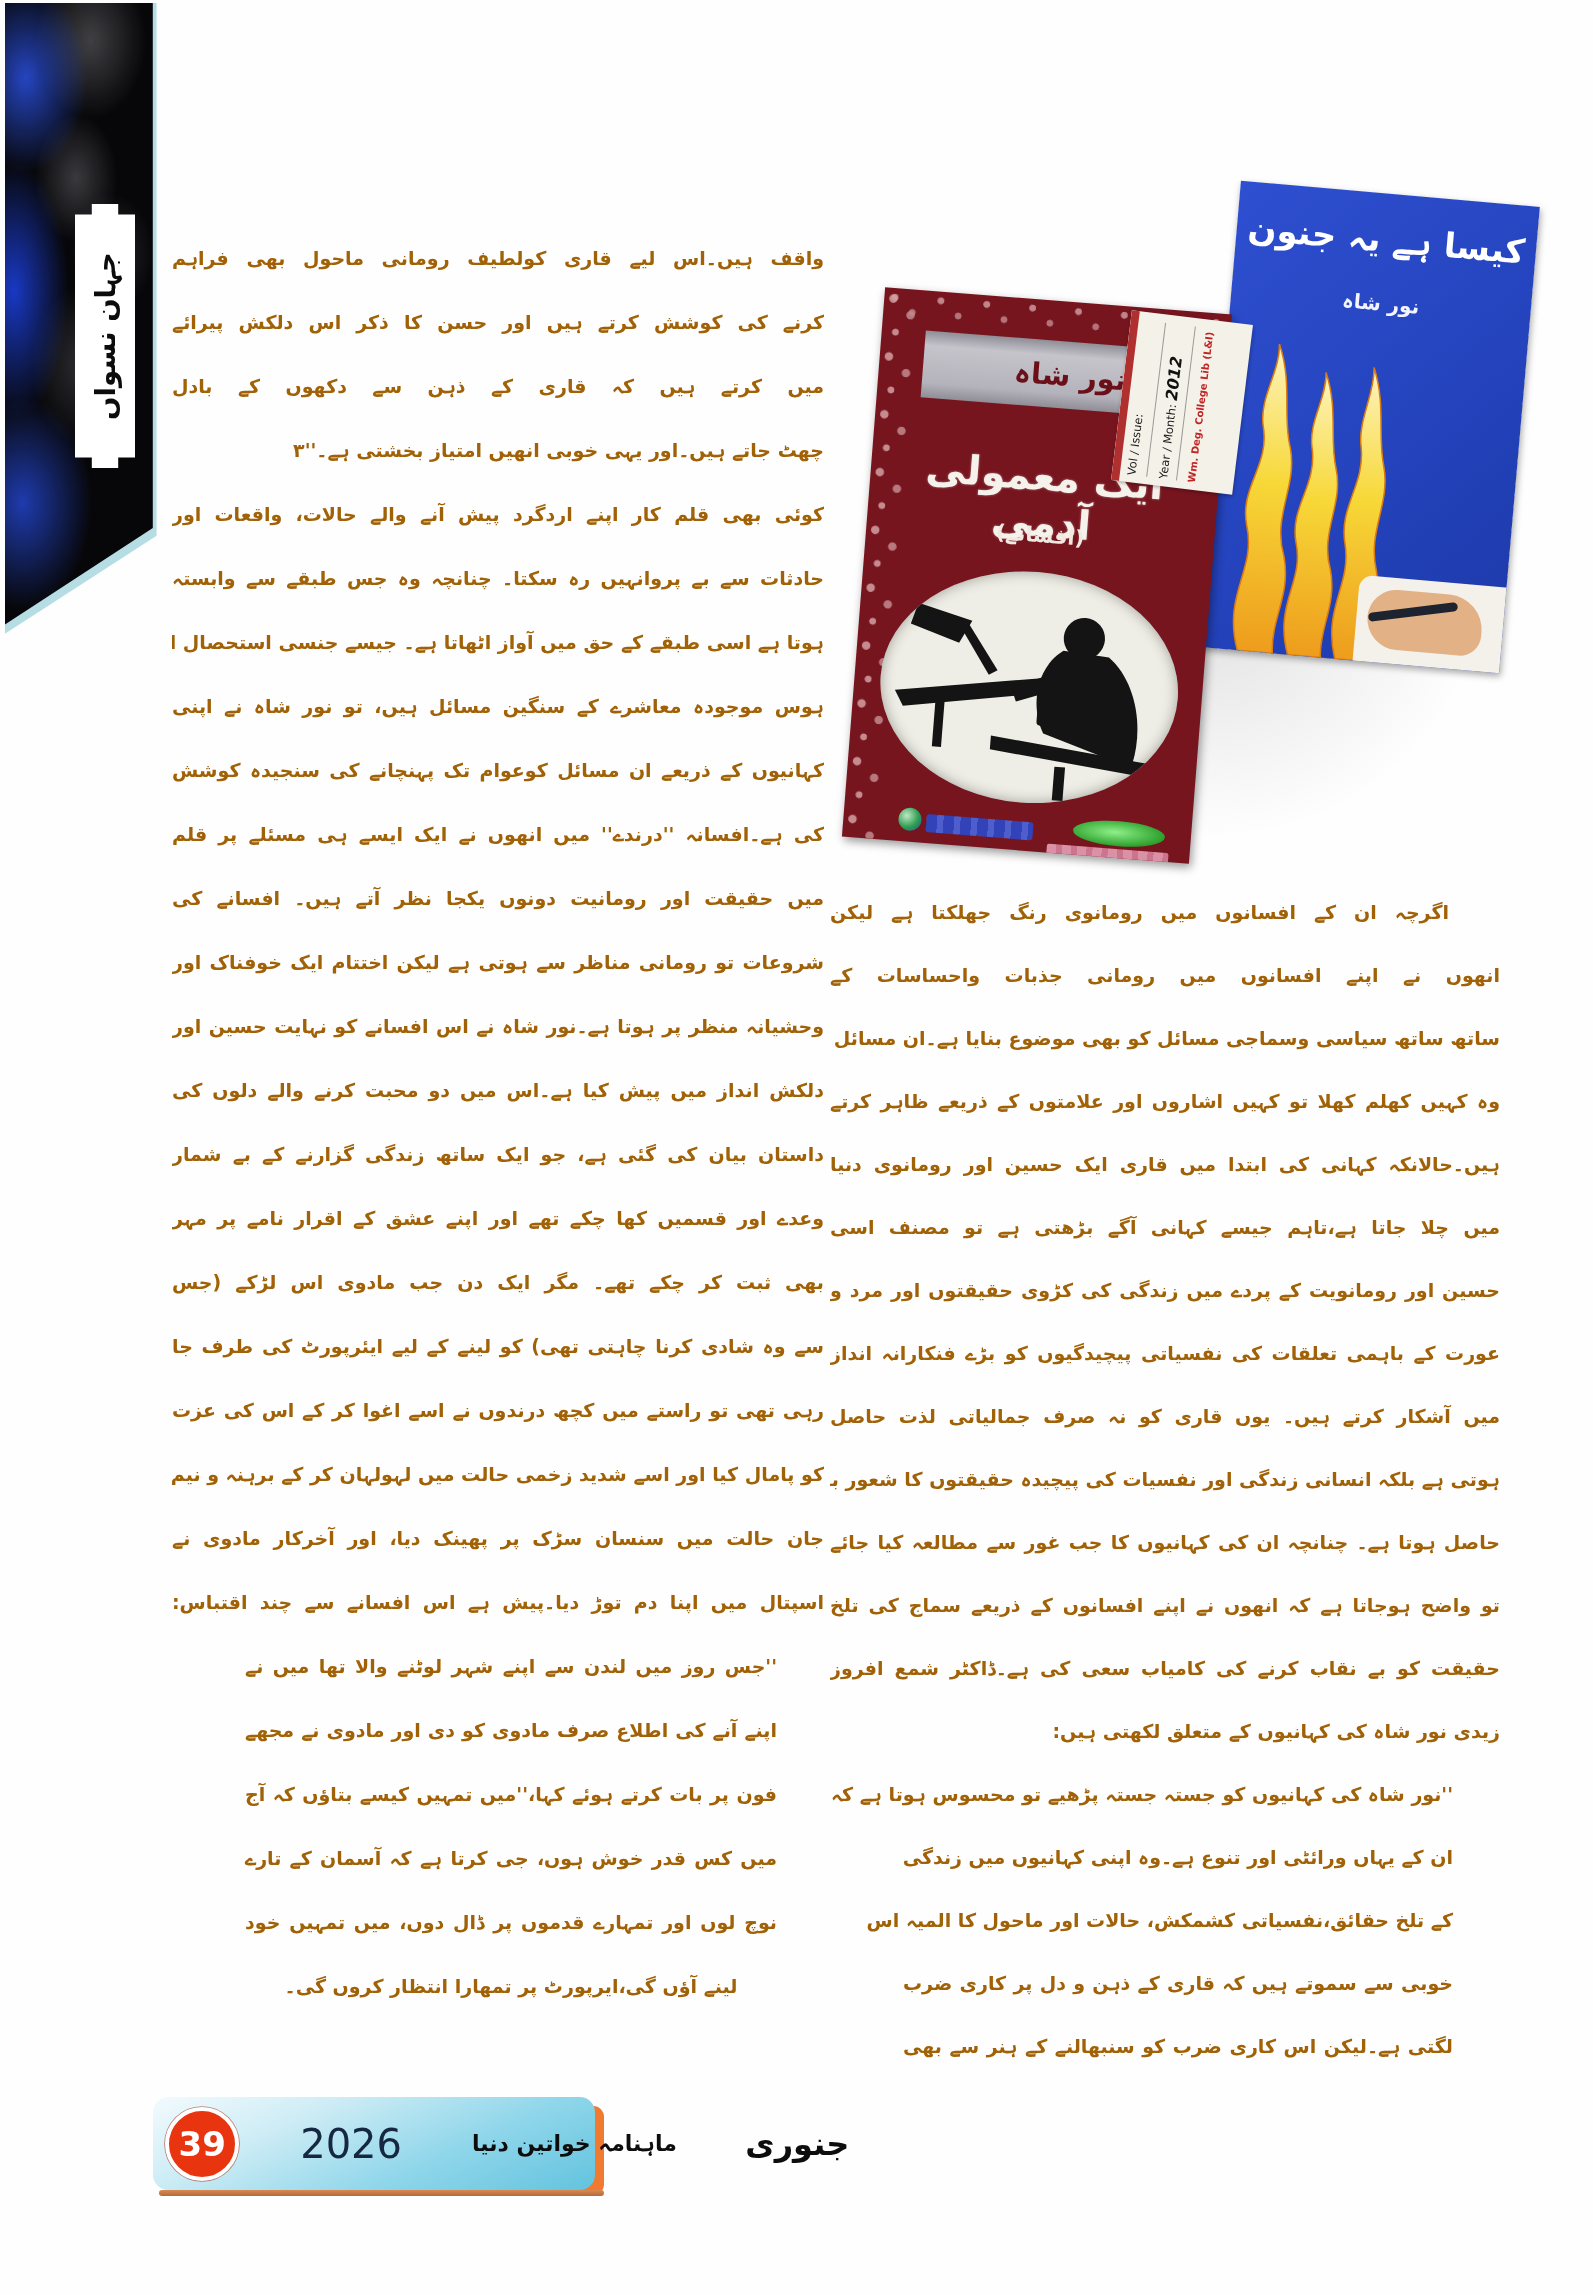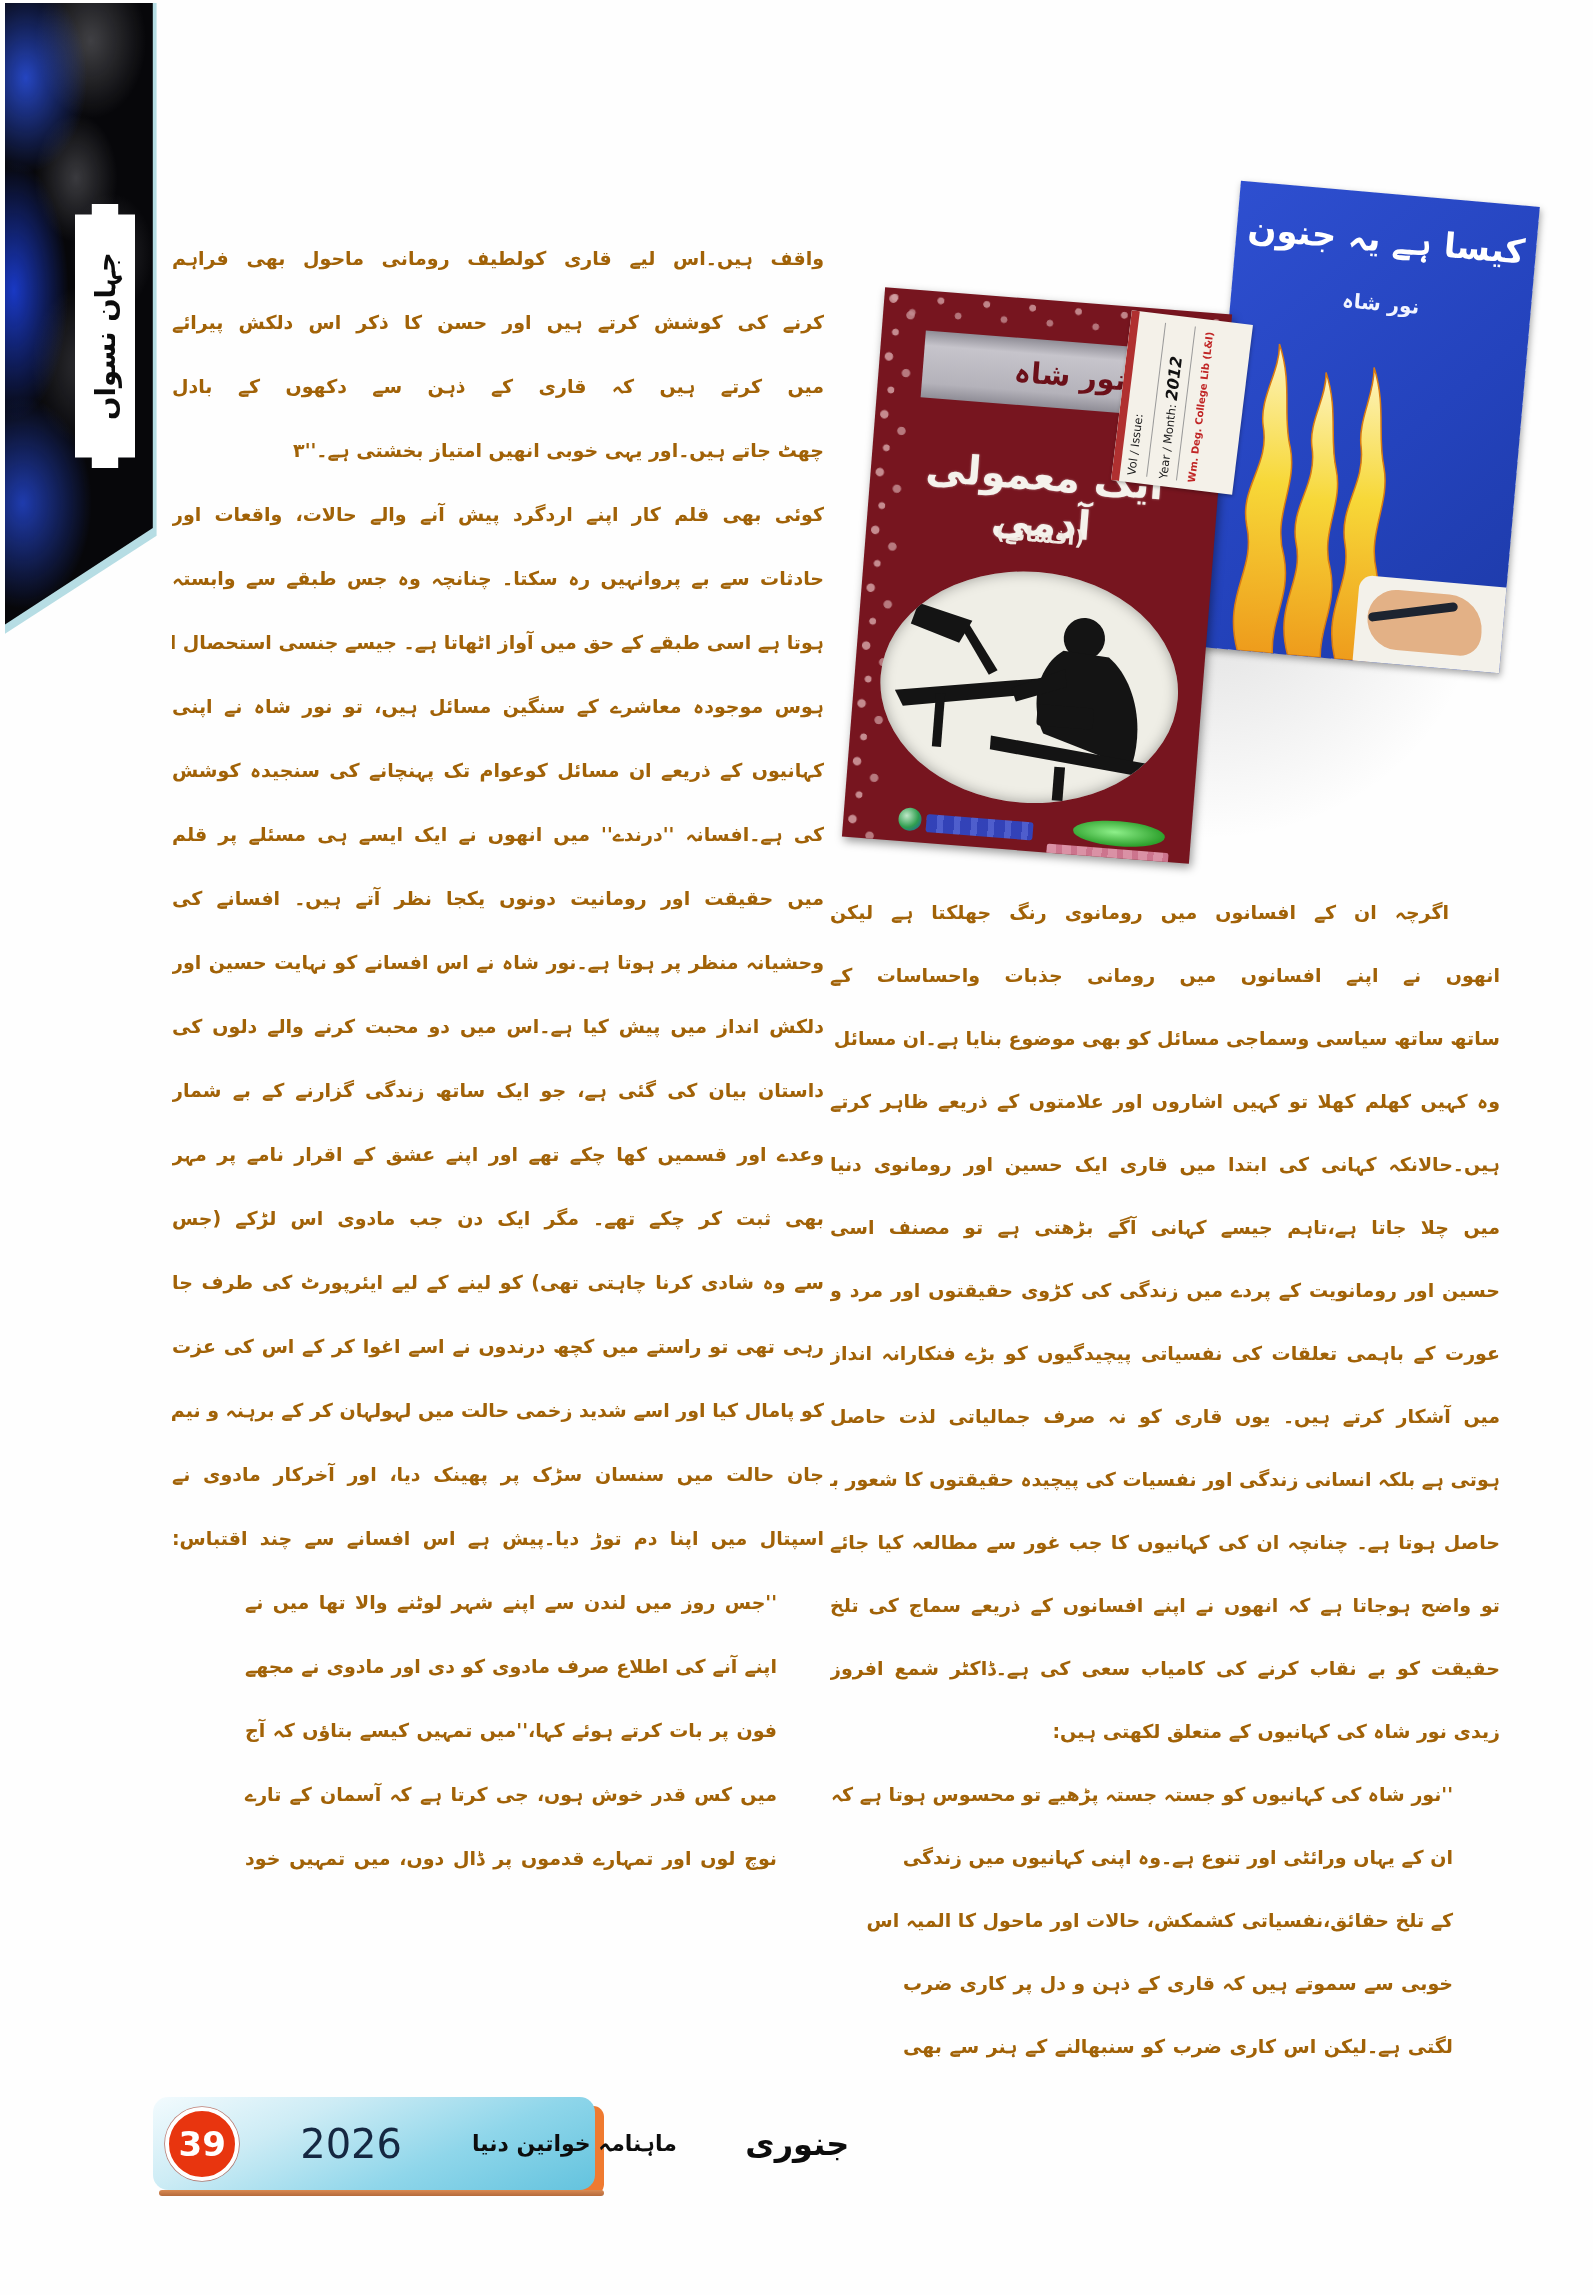--- a/index.html
+++ b/index.html
@@ -201,35 +201,37 @@
       <div class="u-line">کرنے کی کوشش کرتے ہیں اور حسن کا ذکر اس دلکش پیرائے</div>
       <div class="u-line">میں کرتے ہیں کہ قاری کے ذہن سے دکھوں کے بادل</div>
       <div class="u-line short">چھٹ جاتے ہیں۔اور یہی خوبی انھیں امتیاز بخشتی ہے۔''۳</div>
       <div class="u-line">کوئی بھی قلم کار اپنے اردگرد پیش آنے والے حالات، واقعات اور</div>
       <div class="u-line">حادثات سے بے پروانہیں رہ سکتا۔ چنانچہ وہ جس طبقے سے وابستہ</div>
       <div class="u-line">ہوتا ہے اسی طبقے کے حق میں آواز اٹھاتا ہے۔ جیسے جنسی استحصال اور</div>
       <div class="u-line">ہوس موجودہ معاشرے کے سنگین مسائل ہیں، تو نور شاہ نے اپنی</div>
       <div class="u-line">کہانیوں کے ذریعے ان مسائل کوعوام تک پہنچانے کی سنجیدہ کوشش</div>
       <div class="u-line">کی ہے۔افسانہ ''درندے'' میں انھوں نے ایک ایسے ہی مسئلے پر قلم</div>
       <div class="u-line">میں حقیقت اور رومانیت دونوں یکجا نظر آتے ہیں۔ افسانے کی</div>
+      <div class="u-line">شروعات تو رومانی مناظر سے ہوتی ہے لیکن اختتام ایک خوفناک اور</div>
       <div class="u-line">وحشیانہ منظر پر ہوتا ہے۔نور شاہ نے اس افسانے کو نہایت حسین اور</div>
       <div class="u-line">دلکش انداز میں پیش کیا ہے۔اس میں دو محبت کرنے والے دلوں کی</div>
       <div class="u-line">داستان بیان کی گئی ہے، جو ایک ساتھ زندگی گزارنے کے بے شمار</div>
       <div class="u-line">وعدے اور قسمیں کھا چکے تھے اور اپنے عشق کے اقرار نامے پر مہر</div>
       <div class="u-line">بھی ثبت کر چکے تھے۔ مگر ایک دن جب مادوی اس لڑکے (جس</div>
       <div class="u-line">سے وہ شادی کرنا چاہتی تھی) کو لینے کے لیے ایئرپورٹ کی طرف جا</div>
       <div class="u-line">رہی تھی تو راستے میں کچھ درندوں نے اسے اغوا کر کے اس کی عزت</div>
       <div class="u-line">کو پامال کیا اور اسے شدید زخمی حالت میں لہولہان کر کے برہنہ و نیم</div>
       <div class="u-line">جان حالت میں سنسان سڑک پر پھینک دیا، اور آخرکار مادوی نے</div>
       <div class="u-line">اسپتال میں اپنا دم توڑ دیا۔پیش ہے اس افسانے سے چند اقتباس:</div>
       <div class="u-line quote">''جس روز میں لندن سے اپنے شہر لوٹنے والا تھا میں نے</div>
       <div class="u-line quote">اپنے آنے کی اطلاع صرف مادوی کو دی اور مادوی نے مجھے</div>
       <div class="u-line quote">فون پر بات کرتے ہوئے کہا،''میں تمہیں کیسے بتاؤں کہ آج</div>
       <div class="u-line quote">میں کس قدر خوش ہوں، جی کرتا ہے کہ آسمان کے تارے</div>
       <div class="u-line quote">نوچ لوں اور تمہارے قدموں پر ڈال دوں، میں تمہیں خود</div>
+      <div class="u-line quote short-center">لینے آؤں گی،ایرپورٹ پر تمھارا انتظار کروں گی۔</div>
     </div>
   <div id="col-right" class="col">
       <div class="u-line indent-first">اگرچہ ان کے افسانوں میں رومانوی رنگ جھلکتا ہے لیکن</div>
       <div class="u-line">انھوں نے اپنے افسانوں میں رومانی جذبات واحساسات کے</div>
       <div class="u-line">ساتھ ساتھ سیاسی وسماجی مسائل کو بھی موضوع بنایا ہے۔ان مسائل کو</div>
       <div class="u-line">وہ کہیں کھلم کھلا تو کہیں اشاروں اور علامتوں کے ذریعے ظاہر کرتے</div>
       <div class="u-line">ہیں۔حالانکہ کہانی کی ابتدا میں قاری ایک حسین اور رومانوی دنیا</div>
       <div class="u-line">میں چلا جاتا ہے،تاہم جیسے کہانی آگے بڑھتی ہے تو مصنف اسی</div>
       <div class="u-line">حسین اور رومانویت کے پردے میں زندگی کی کڑوی حقیقتوں اور مرد و</div>
       <div class="u-line">عورت کے باہمی تعلقات کی نفسیاتی پیچیدگیوں کو بڑے فنکارانہ انداز</div>

